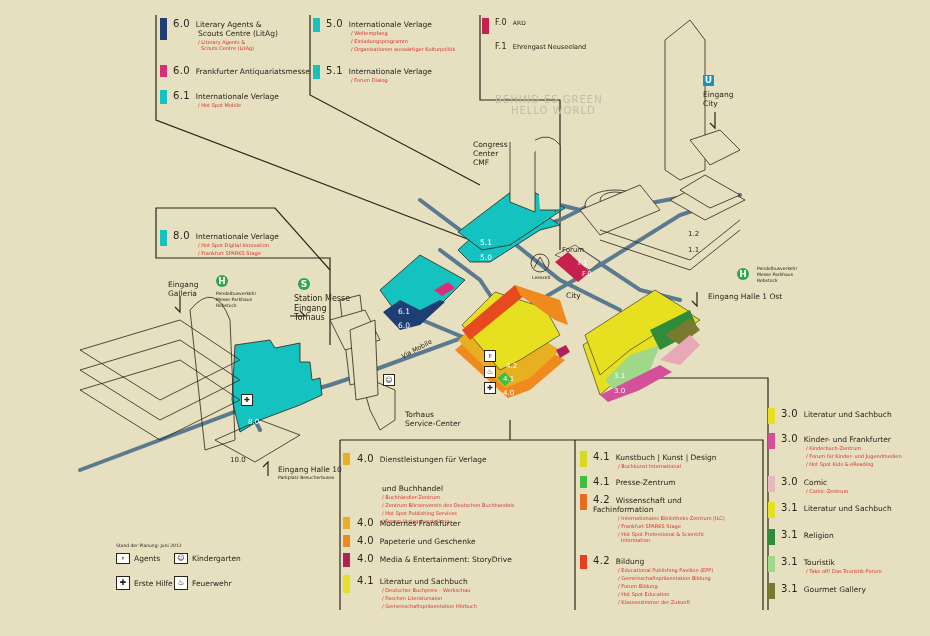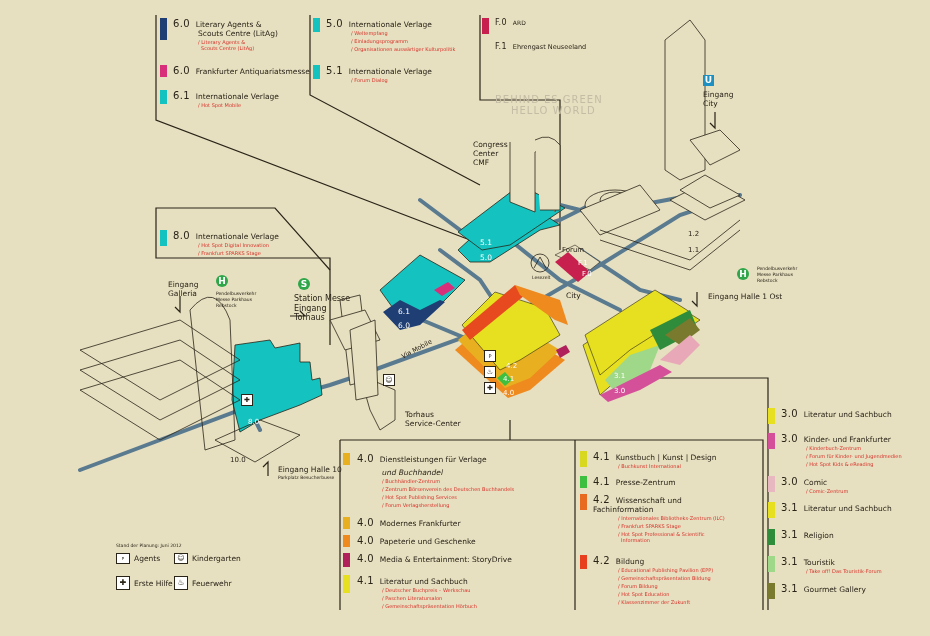--- a/index.html
+++ b/index.html
@@ -288,21 +288,21 @@
   </div>
 </div>
 
 <div class="entry" style="left:343px;top:453px;">
   <div class="sw" style="left:0;top:0;height:12px;background:#e8b020;"></div>
   <div style="margin-left:14px;">
     <div class="head">
         <span class="num">4.0</span>
         <span class="ttl">Dienstleistungen für Verlage</span>
       </div>
-    <div class="ttl" style="margin-left:25px;margin-top:4px;font-style:italic;">und Buchhandel</div>
+    <div class="ttl" style="margin-left:25px;margin-top:20px;">und Buchhandel</div>
     <div class="sub" style="margin-left:25px;">/ Buchhändler-Zentrum</div>
     <div class="sub" style="margin-left:25px;">/ Zentrum Börsenverein des Deutschen Buchhandels</div>
     <div class="sub" style="margin-left:25px;">/ Hot Spot Publishing Services</div>
     <div class="sub" style="margin-left:25px;">/ Forum Verlagsherstellung</div>
   </div>
 </div>
 <div class="entry" style="left:343px;top:517px;">
   <div class="sw" style="left:0;top:0;height:12px;background:#e8b020;"></div>
   <div style="margin-left:14px;" class="head">
       <span class="num">4.0</span>

